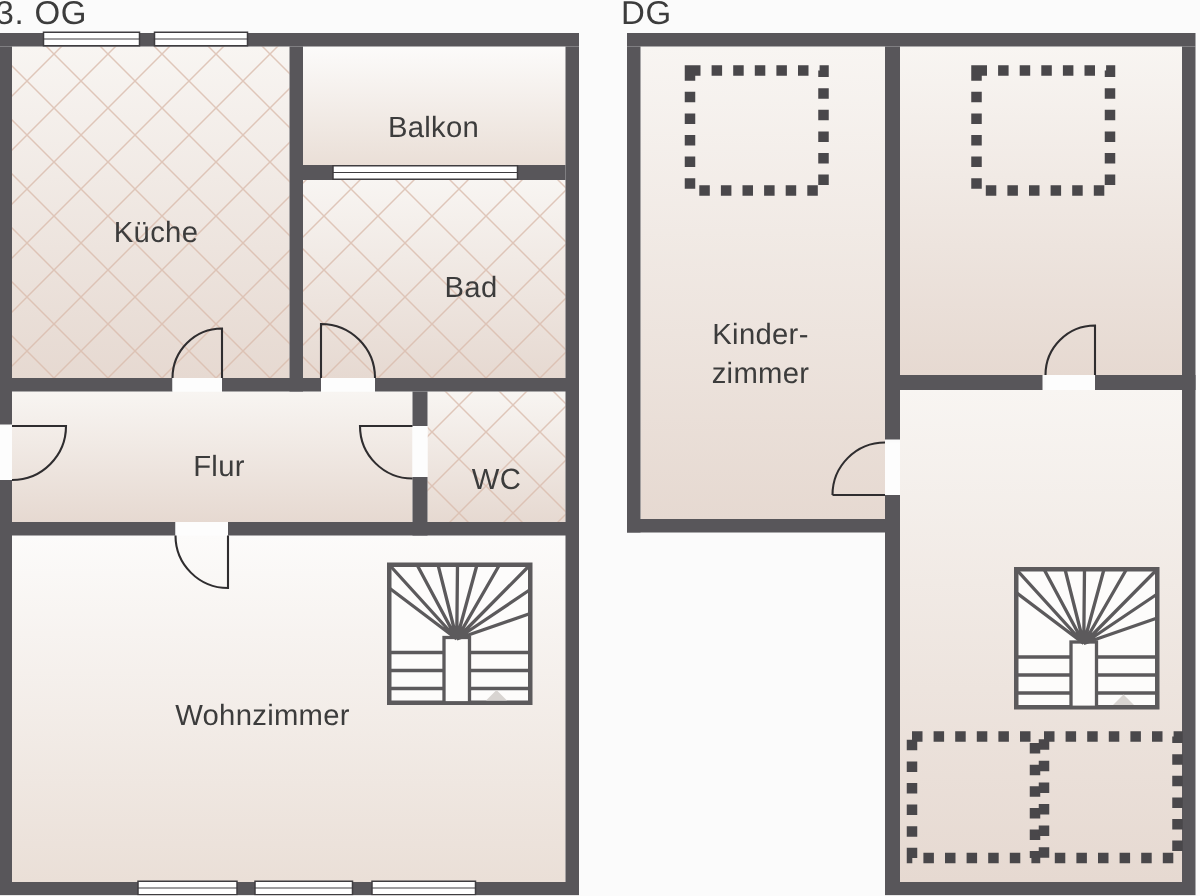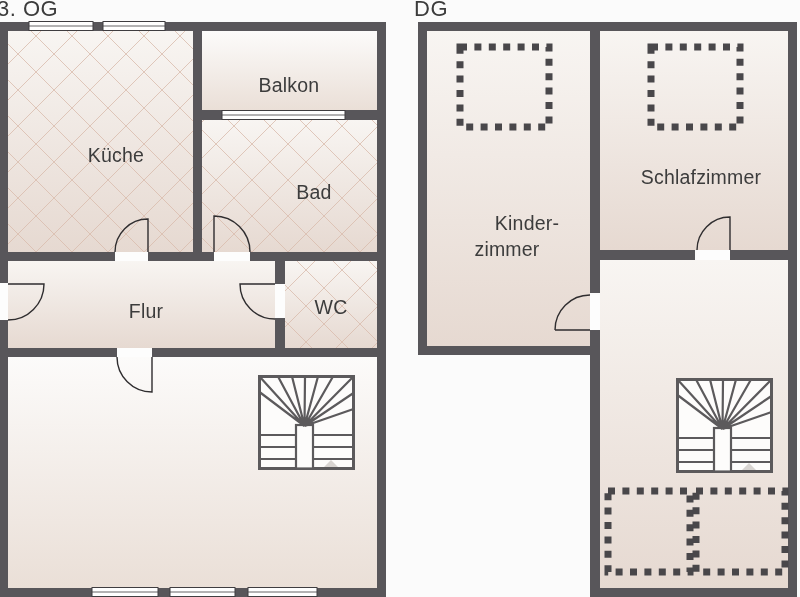--- a/index.html
+++ b/index.html
@@ -161,22 +161,22 @@
       <rect class="marker" x="608" y="491" width="82" height="81"></rect>
       <rect class="marker" x="696" y="491" width="89" height="81"></rect>
 
       <use href="#stairsIcon" x="676" y="378"></use>
     </g>
   </svg>
 
   <div class="lbl floorLbl" style="left:-3px;top:-2px">3. OG</div>
   <div class="lbl floorLbl" style="left:414px;top:-2px">DG</div>
 
-  <div class="lbl" style="left:116px;top:156px">Küche</div>
+  <div class="lbl" style="left:104px;top:156px">Küche</div>
   <div class="lbl" style="left:289px;top:86px">Balkon</div>
   <div class="lbl" style="left:314px;top:193px">Bad</div>
   <div class="lbl" style="left:146px;top:312px">Flur</div>
-  <div class="lbl" style="left:331px;top:308px">WC</div>
+  <div class="lbl" style="left:331px;top:321px">WC</div>
+  <div class="lbl" style="left:175px;top:478px">Wohnzimmer</div>
 
-  <div class="lbl" style="left:527px;top:224px">Kinder-</div>
+  <div class="lbl" style="left:507px;top:224px">Kinder-</div>
   <div class="lbl" style="left:507px;top:250px">zimmer</div>
-  <div class="lbl" style="left:701px;top:178px">Schlafzimmer</div>
 </div>
 
 </body></html>

